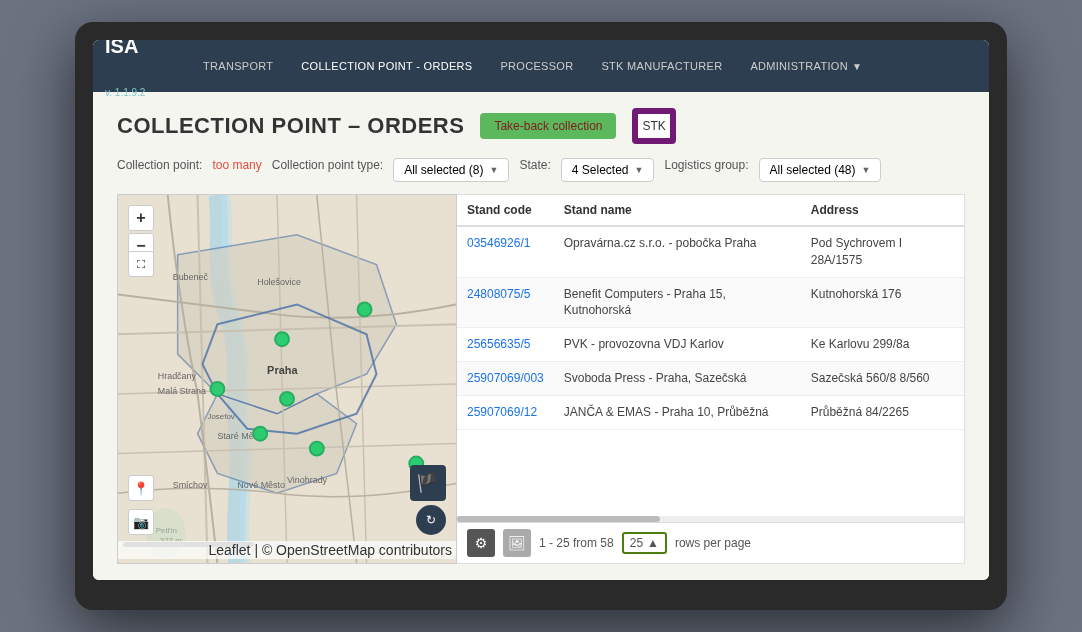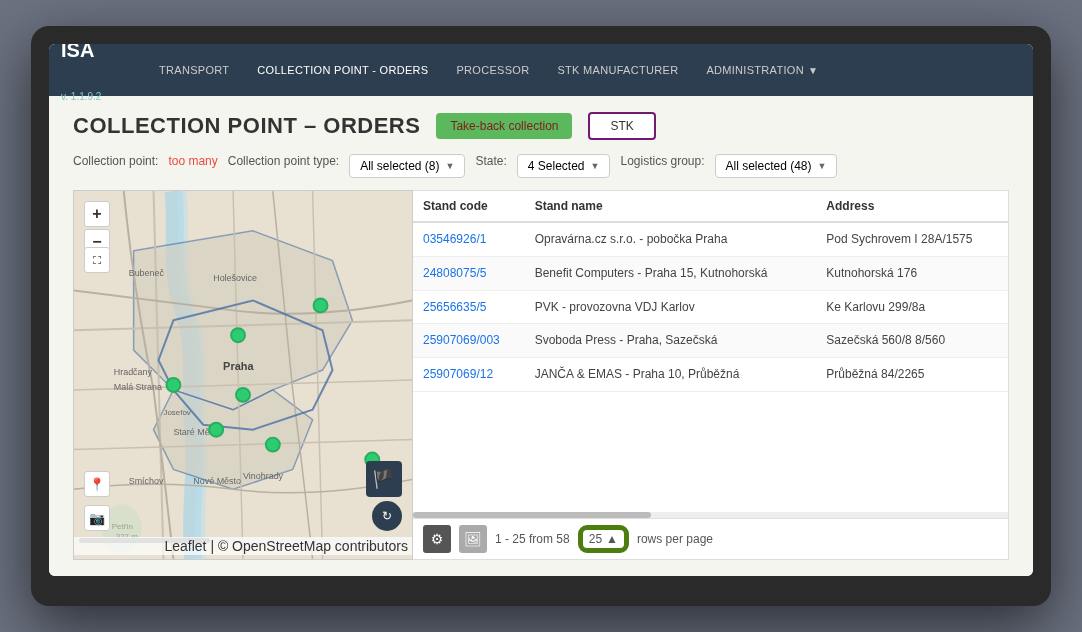--- a/index.html
+++ b/index.html
@@ -5,21 +5,21 @@
     * { box-sizing: border-box; margin: 0; padding: 0; }
     body {
       background: #6b7280;
       display: flex;
       justify-content: center;
       align-items: center;
       min-height: 100vh;
       font-family: Arial, sans-serif;
     }
     .laptop-outer {
-      width: 1020px;
+      width: 932px;
       background: #2a2a2a;
       border-radius: 18px;
       padding: 18px 18px 30px;
       box-shadow: 0 20px 60px rgba(0,0,0,0.6);
     }
     .screen {
       background: #fff;
       border-radius: 6px;
       overflow: hidden;
     }
@@ -89,22 +89,22 @@
       color: #7f1d1d;
       border: none;
       padding: 6px 14px;
       border-radius: 4px;
       font-size: 12px;
       cursor: pointer;
     }
     .btn-stk {
       background: #fff;
       color: #333;
-      border: 2px solid #701a75;
-      padding: 5px 20px;
+      border: 6px solid #701a75;
+      padding: 5px 4px;
       border-radius: 4px;
       font-size: 12px;
       cursor: pointer;
       font-weight: 500;
     }
     
     .filters {
       display: flex;
       align-items: flex-start;
       gap: 10px;
@@ -305,22 +305,22 @@
       background: #aaa;
       border-radius: 3px;
       display: flex;
       align-items: center;
       justify-content: center;
       font-size: 12px;
       color: #fff;
       cursor: pointer;
     }
     .per-page-select {
-      border: 5px solid #4d7c0f;
-      border-radius: 9px;
+      border: 2px solid #4d7c0f;
+      border-radius: 3px;
       padding: 2px 6px;
       font-size: 12px;
       background: #fff;
       display: flex;
       align-items: center;
       gap: 4px;
       cursor: pointer;
     }
     
     .map-scrollbar {

